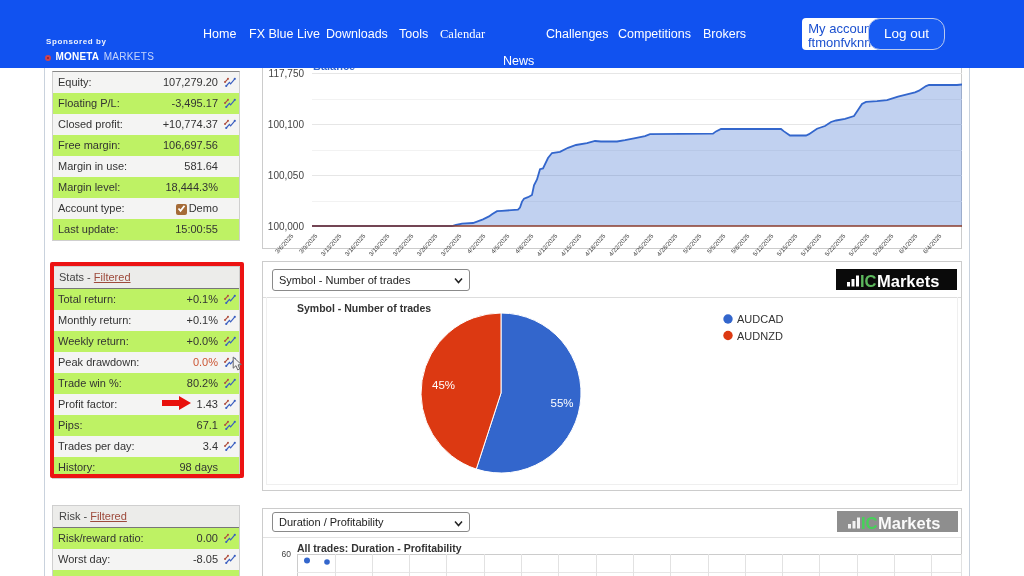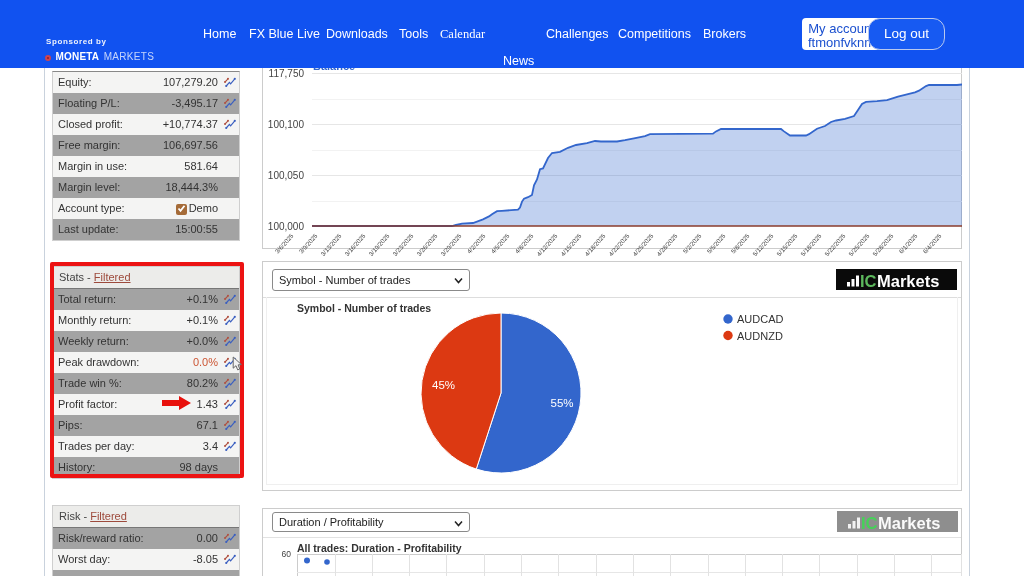--- a/index.html
+++ b/index.html
@@ -24,21 +24,21 @@
   background:#fff; border-radius:4px; text-align:center; }
 #btn-account .t1 { color:#1b50cf; font-size:13px; margin-top:3px; }
 #btn-account .t2 { color:#1b50cf; font-size:13px; margin-top:-1px; }
 #btn-logout { position:absolute; left:868px; top:18px; width:77px; height:32px;
   border:1px solid #b9c9ef; border-radius:12px; color:#fff; font-size:13.5px;
   text-align:center; line-height:30px; background:#175af2; }
 
 #vline-l { position:absolute; left:44px; top:68px; width:1px; height:508px; background:#c9d2dd; }
 #vline-r { position:absolute; left:969px; top:68px; width:1px; height:508px; background:#c9d2dd; }
 
-.sidetbl { position:absolute; left:52px; width:188px; border:1px solid #cfcfcf; background:#a3a3a3; }
+.sidetbl { position:absolute; left:52px; width:188px; border:1px solid #cfcfcf; background:#bef264; }
 .srow { position:relative; height:21px; font-size:11px; color:#333; }
 .srow.odd { background:#f4f4f3; }
 .srow .lbl { position:absolute; left:5px; top:4px; }
 .srow .val { position:absolute; right:21px; top:4px; text-align:right; }
 .srow .ic { position:absolute; right:3px; top:5px; width:12px; height:11px; }
 .shead { position:relative; height:22px; background:#ececea; border-bottom:1px solid #777;
   font-size:11px; color:#444; }
 .shead span.t { position:absolute; left:6px; top:4px; }
 .shead a { color:#9d4a3c; text-decoration:underline; }
 

